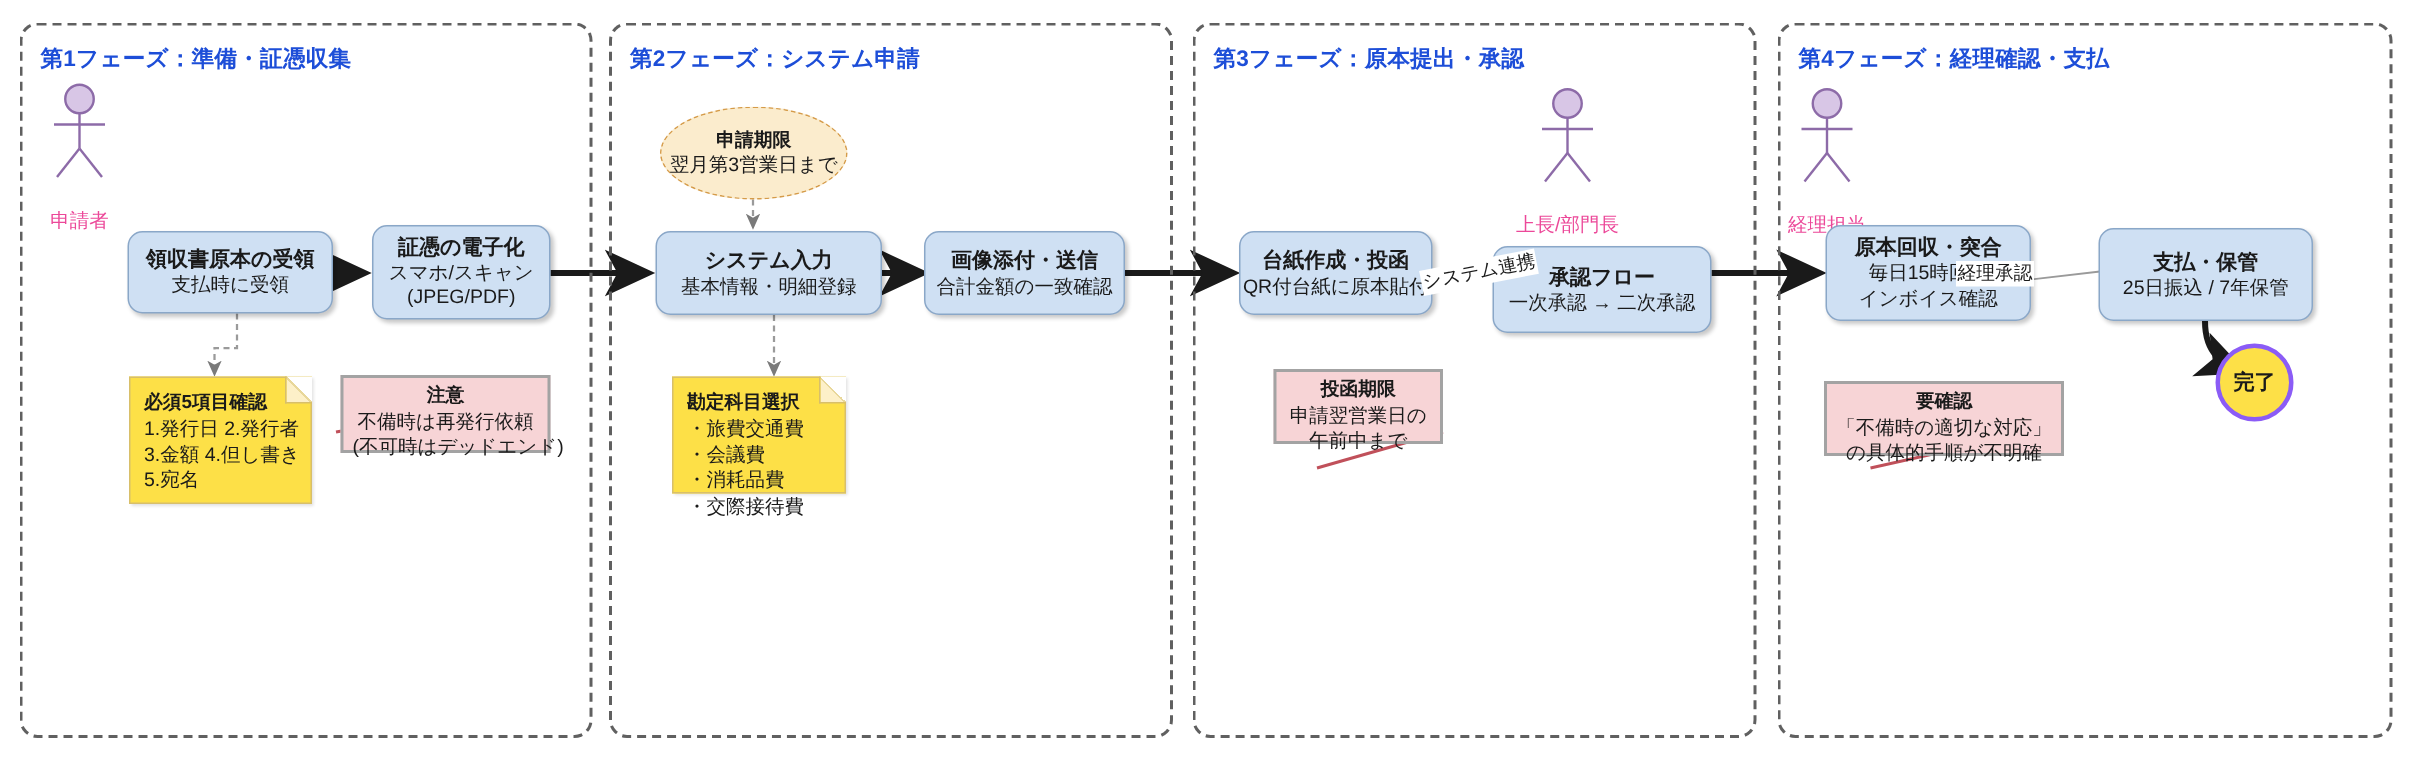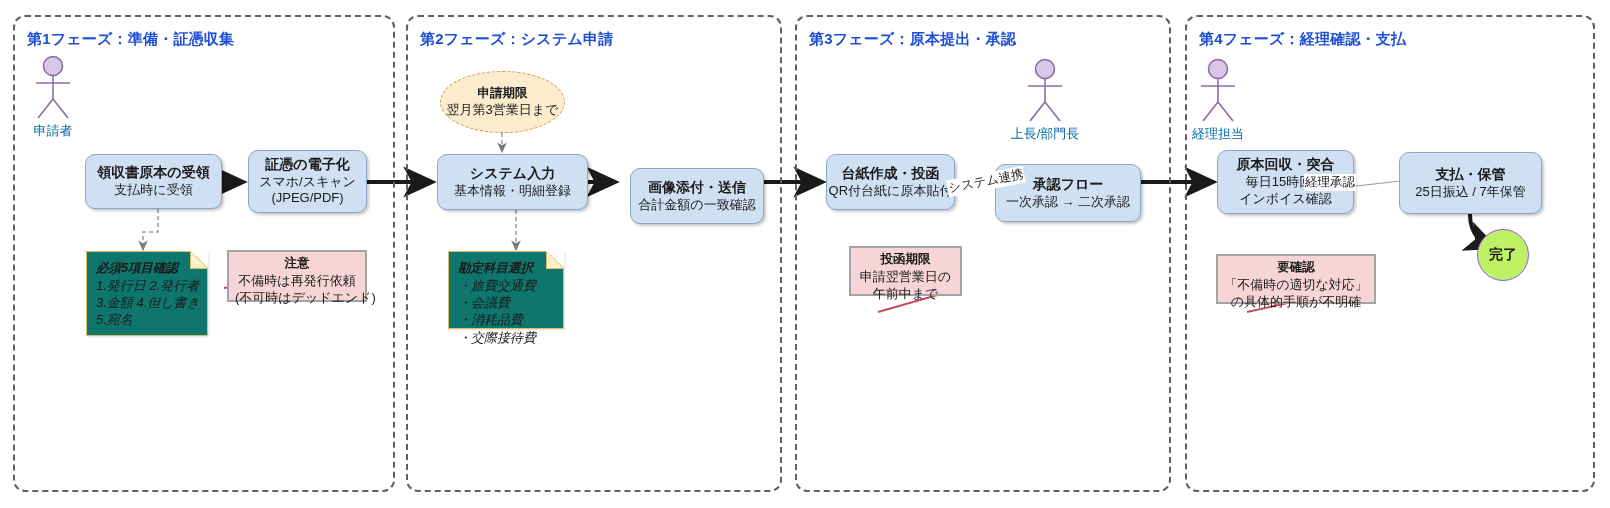--- a/index.html
+++ b/index.html
@@ -39,22 +39,22 @@
   }
   
   .actor {
     position: absolute;
     width: 56px;
     text-align: center;
   }
   .actor svg { display: block; margin: 0 auto; }
   .actor-label {
     font-size: 13px;
-    color: #0369a1;
-    margin-top: 1px;
+    color: #ec4899;
+    margin-top: 17px;
     white-space: nowrap;
     text-align: center;
   }
   
   .act {
     position: absolute;
     box-sizing: border-box;
     background: #cfe0f3;
     border: 1px solid #8aa7c8;
     border-radius: 10px;
@@ -74,25 +74,24 @@
   }
   .act-sub {
     font-size: 13px;
     line-height: 1.3;
     white-space: nowrap;
   }
   
   .note {
     position: absolute;
     box-sizing: border-box;
-    background: #0f766e;
+    background: #fde047;
     border: 1px solid #d8bf6a;
     box-shadow: 1px 1px 2px rgba(0,0,0,0.12);
     padding: 8px 8px 6px 9px;
-    font-style: italic;
   }
   .note::after {
     content: "";
     position: absolute;
     top: -1px;
     right: -1px;
     width: 17px;
     height: 17px;
     background: linear-gradient(225deg, #ffffff 0 50%, #e8d79a 50% 54%, #fdf0c8 54% 100%);
     border-left: 1px solid #d8bf6a;
@@ -150,22 +149,22 @@
   }
   .balloon-sub {
     font-size: 13px;
     line-height: 1.3;
     white-space: nowrap;
   }
   
   .endnode {
     position: absolute;
     box-sizing: border-box;
-    background: #bef264;
-    border: 1px solid #8b5cf6;
+    background: #fde047;
+    border: 3px solid #8b5cf6;
     border-radius: 50%;
     display: flex;
     align-items: center;
     justify-content: center;
     font-size: 14px;
     font-weight: bold;
   }
   
   .textblock {
     position: absolute;
@@ -290,21 +289,21 @@
   <div class="balloon" style="left:440px; top:71px; width:125px; height:62px;">
     <div class="balloon-title">申請期限</div>
     <div class="balloon-sub">翌月第3営業日まで</div>
   </div>
 
   <div class="act" style="left:437px; top:154px; width:151px; height:56px;">
     <div class="act-title">システム入力</div>
     <div class="act-sub">基本情報・明細登録</div>
   </div>
 
-  <div class="act" style="left:616px; top:168px; width:134px; height:56px;margin-left:14px;">
+  <div class="act" style="left:616px; top:154px; width:134px; height:56px;">
     <div class="act-title">画像添付・送信</div>
     <div class="act-sub">合計金額の一致確認</div>
   </div>
 
   <div class="note" style="left:448px; top:251px; width:116px; height:78px;">
     <div class="note-title">勘定科目選択</div>
     <div class="note-line">・旅費交通費</div>
     <div class="note-line">・会議費</div>
     <div class="note-line">・消耗品費</div>
     <div class="note-line">・交際接待費</div>

